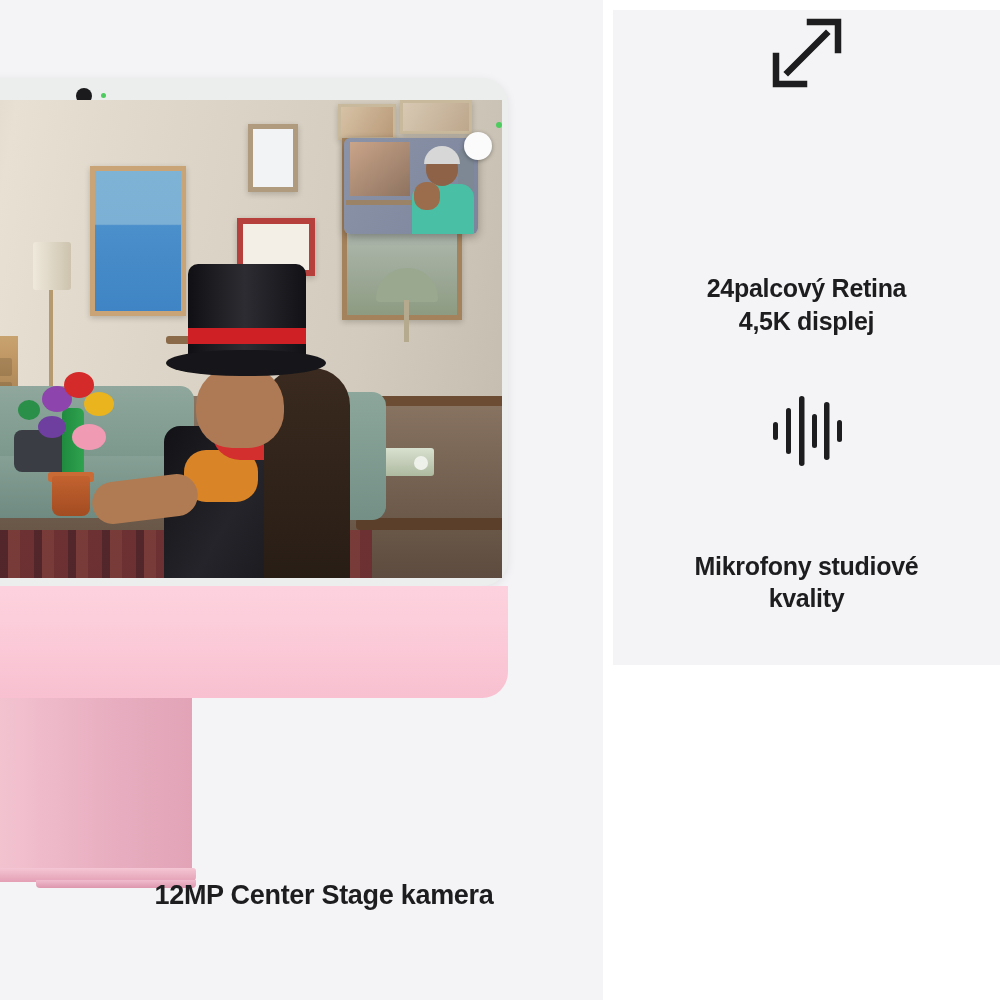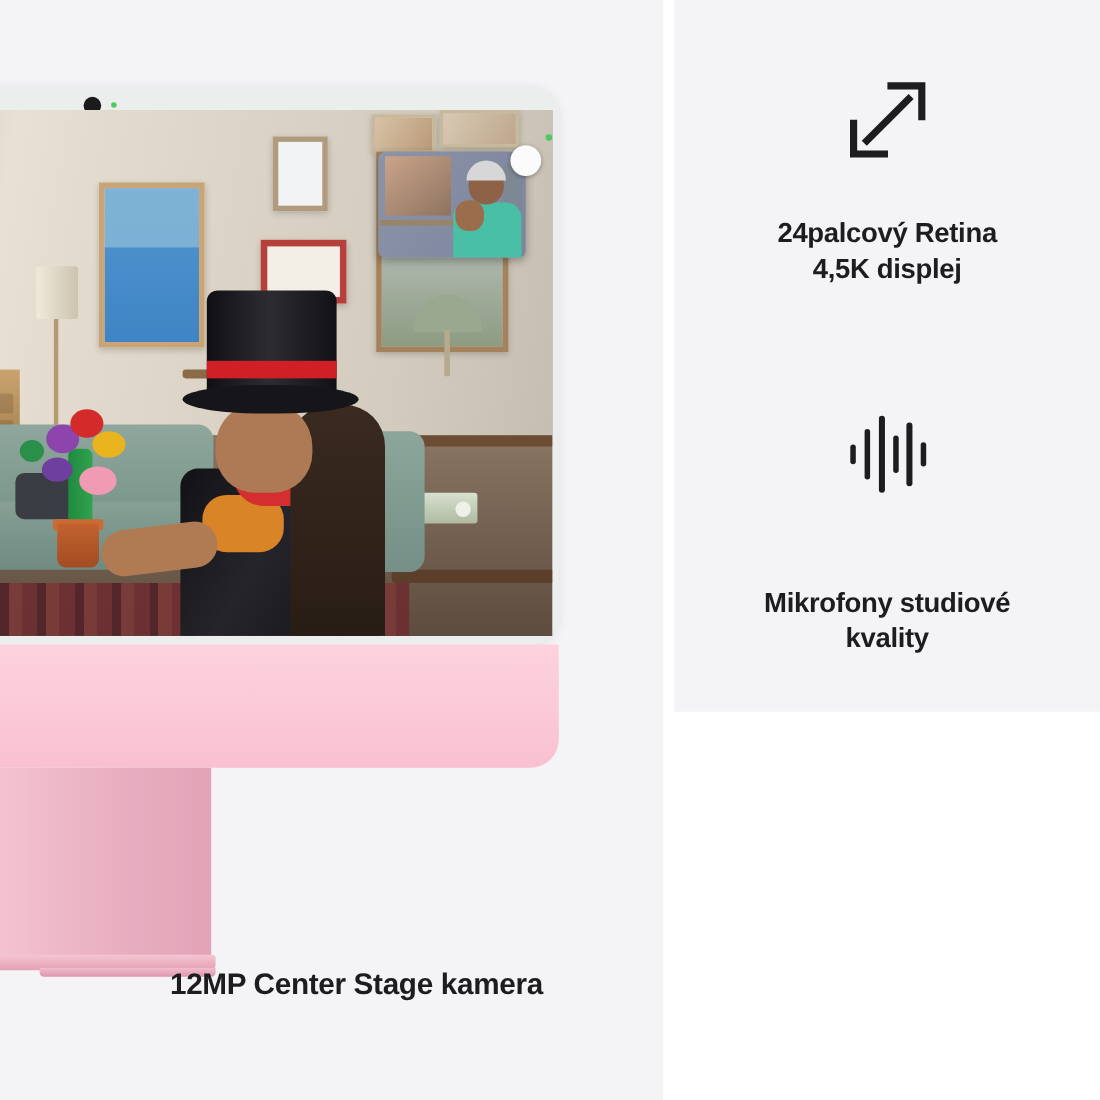--- a/index.html
+++ b/index.html
@@ -205,22 +205,22 @@
     padding-left:45px;
   }
 
   
   .card{
     position:absolute; left:613px; width:387px;
     background:#f4f4f6;
     display:flex; flex-direction:column;
     align-items:center; justify-content:center;
   }
-  #card-display{ top:0;   height:327px; }
-  #card-mics{    top:319px; height:328px;gap:20px; }
+  #card-display{ top:10px;   height:327px;justify-content:space-between; }
+  #card-mics{    top:337px; height:328px;gap:20px; }
   #card-speakers{top:675px; height:325px; }
 
   .card-icon{ display:flex; align-items:center; justify-content:center; }
   #card-display .card-icon{ margin-bottom:44px; }
   #card-mics .card-icon{ margin-bottom:56px; }
   #card-speakers .card-icon{ margin-bottom:50px; }
 
   .card-label{
     font-size:25px; font-weight:700; color:#1d1d1f;
     text-align:center; line-height:1.3; letter-spacing:-.3px;

